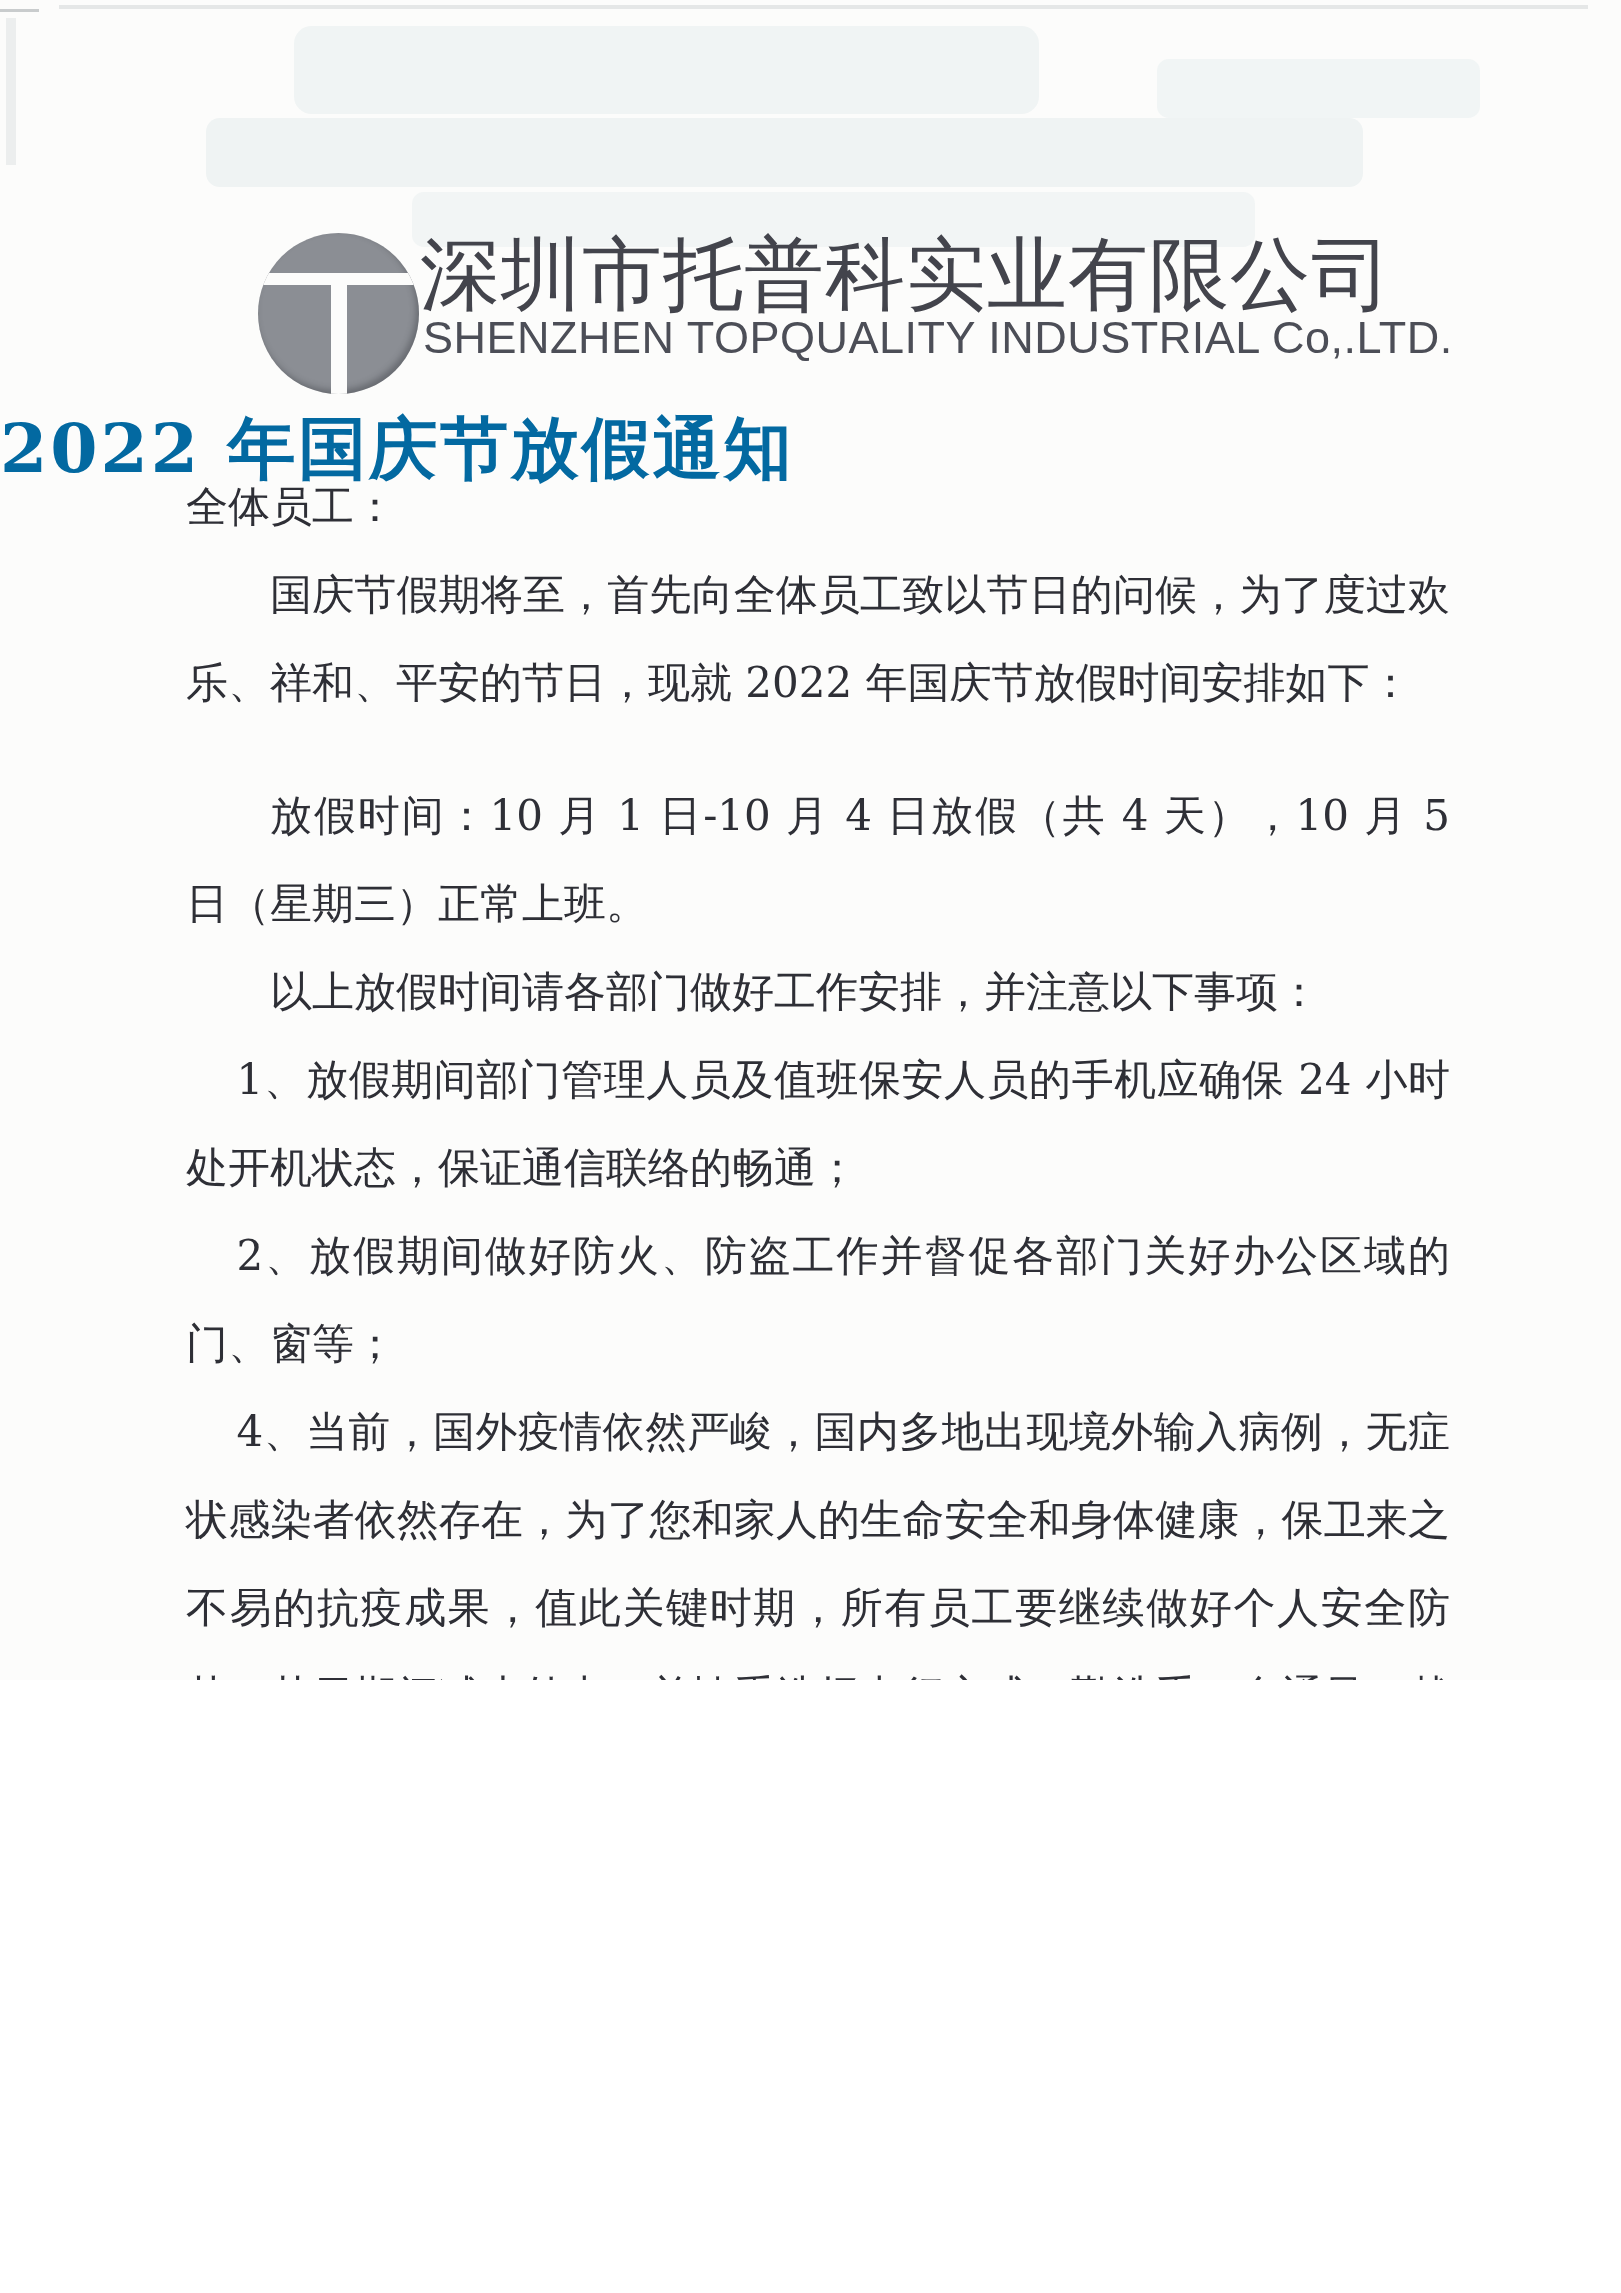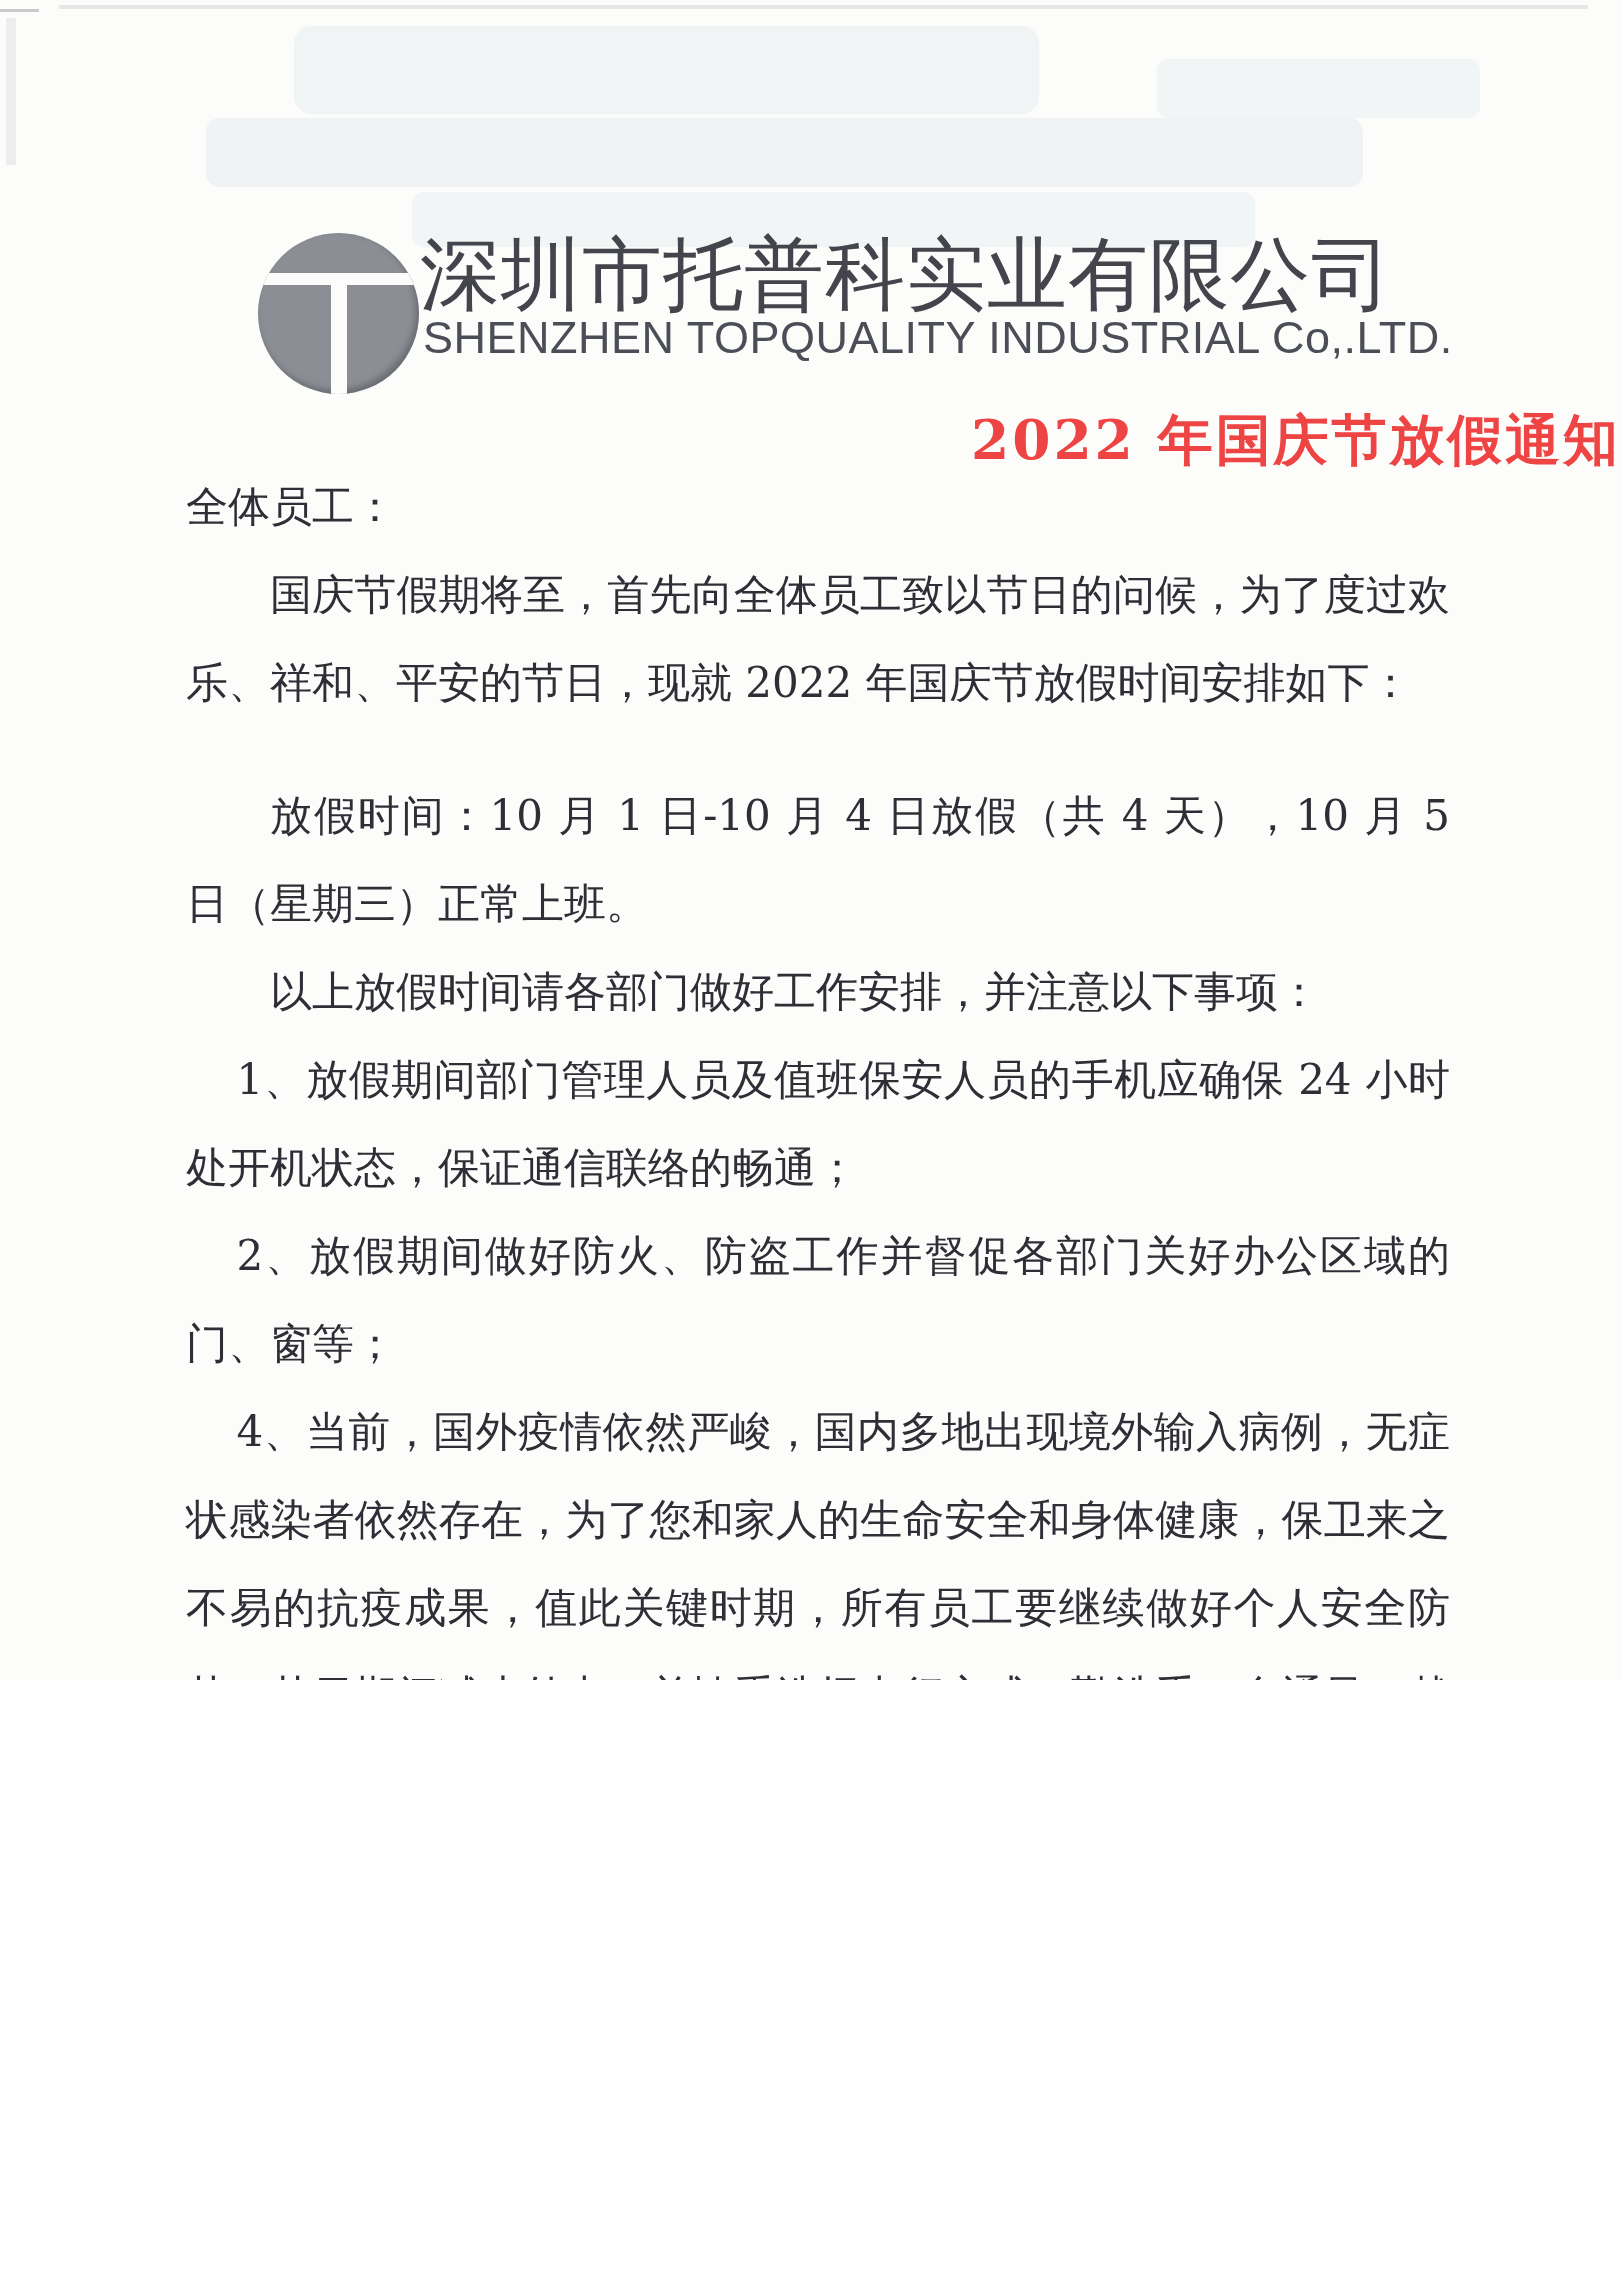--- a/index.html
+++ b/index.html
@@ -80,25 +80,25 @@
     letter-spacing: 0.5px;
     white-space: nowrap;
   }
 
   
   .doc-title {
     position: absolute;
     top: 404px;
     left: 0;
     width: 100%;
-    text-align: right;
-    font-size: 55px;
+    text-align: left;
+    font-size: 68px;
     font-weight: 700;
     letter-spacing: 2.9px;
-    color: #ef4444;
+    color: #0369a1;
   }
 
   
   .doc-body {
     position: absolute;
     left: 186px;
     top: 463px;
     width: 1264px;
     font-size: 42px;
     line-height: 88px;

